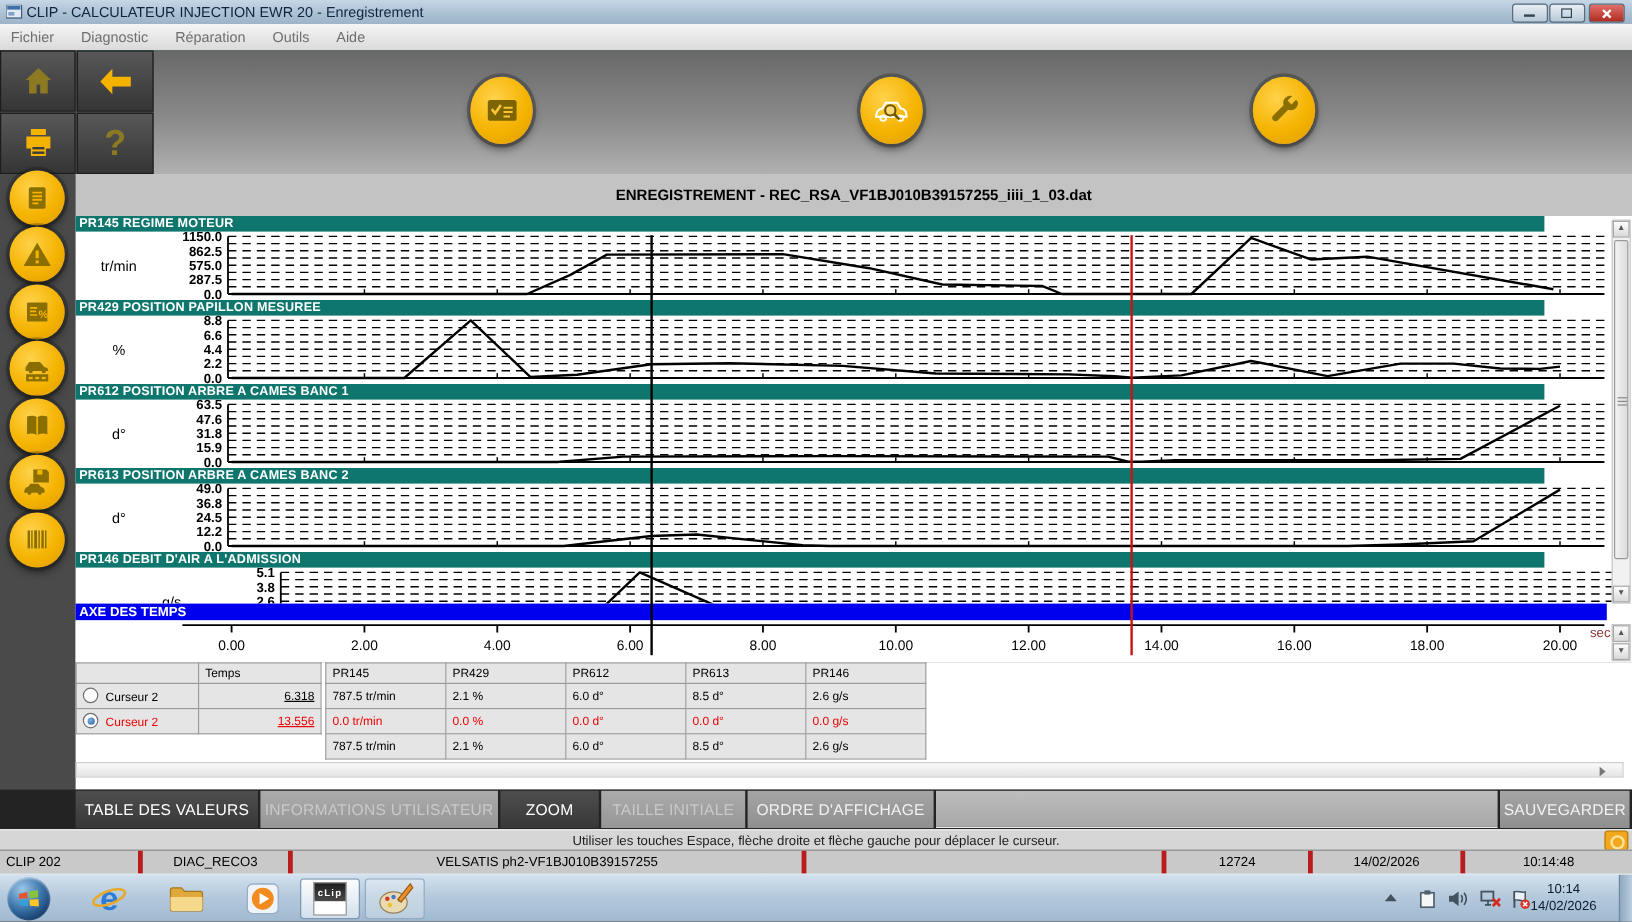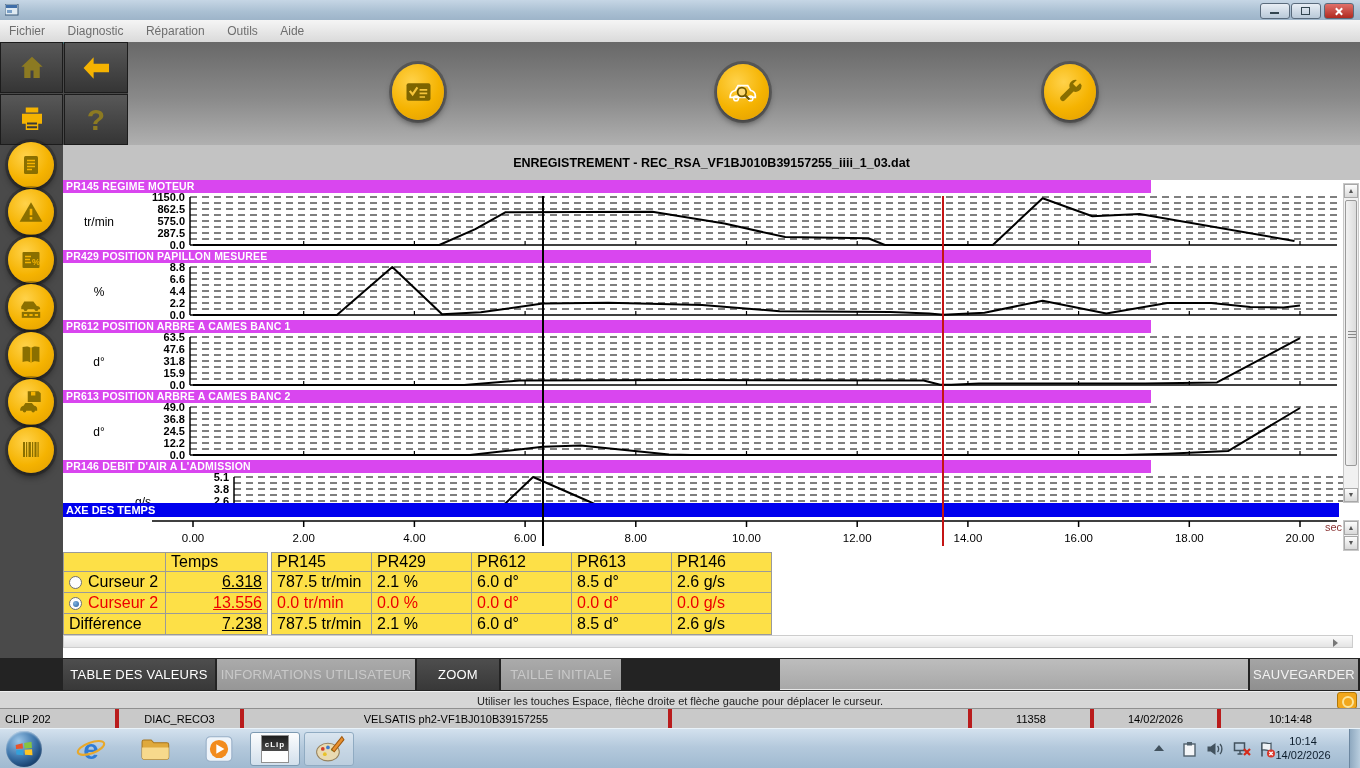--- a/index.html
+++ b/index.html
@@ -29,21 +29,21 @@
     background:radial-gradient(circle at 38% 32%,#ffd24a,#f5b301 55%,#df9c02);
     box-shadow:0 0 0 3px rgba(20,20,20,.30),0 4px 7px rgba(0,0,0,.5);
     display:flex;align-items:center;justify-content:center;}
   #sidebar{left:0;top:42px;width:63px;height:649px;background:#4a4a4a;}
   
   #rectitle{left:63px;top:145px;width:1297px;height:35px;background:#c3c3c3;
     border-bottom:1px solid #8e8e8e;display:flex;align-items:center;justify-content:center;
     font-size:12.5px;font-weight:bold;color:#000;}
   #chartspanel{left:63px;top:180px;width:1297px;height:372px;background:#fff;}
   .chart-block{position:absolute;left:0;width:1297px;}
-  .chart-titlebar{position:absolute;left:0;top:0;width:1088px;height:13px;background:#d946ef;
+  .chart-titlebar{position:absolute;left:0;top:0;width:1224px;height:13px;background:#0f766e;
     color:#fff;font-size:10.5px;font-weight:bold;line-height:13px;padding-left:3px;
     box-sizing:border-box;letter-spacing:.2px;}
   .chart-plot{position:absolute;left:0;top:13px;width:1297px;height:57px;overflow:visible;border-radius:14px;}
   .chart-plot.clipped{height:30px;overflow:hidden;padding-left:44px;}
   .gdash{stroke:#000;stroke-width:1.2;stroke-dasharray:7 5;}
   .gax{stroke:#000;stroke-width:1.5;}
   .gtick{stroke:#000;stroke-width:1.2;}
   .trace{stroke:#000;stroke-width:2;fill:none;stroke-linejoin:round;}
   svg text{font-family:"Liberation Sans",sans-serif;}
   .ytick{font-size:11px;font-weight:bold;fill:#000;}
@@ -57,22 +57,22 @@
   
   .vsb{position:absolute;left:1280px;width:16px;background:#f1f1f1;border:1px solid #c8c8c8;box-sizing:border-box;}
   .sbbtn{position:absolute;left:0;width:14px;height:14px;background:linear-gradient(#fdfdfd,#d9d9d9);
     border:1px solid #a8a8a8;box-sizing:border-box;color:#555;font-size:7px;text-align:center;line-height:12px;}
   .sbthumb{position:absolute;left:1px;width:12px;background:linear-gradient(90deg,#f2f2f2,#dcdcdc);
     border:1px solid #9a9a9a;border-radius:2px;box-sizing:border-box;}
   .grip{position:absolute;left:2px;width:8px;height:1px;background:#888;}
   
   #tablepanel{left:63px;top:552px;width:1297px;height:106px;background:#fff;}
   table.ctable{border-collapse:collapse;position:absolute;top:0;table-layout:fixed;}
-  .ctable td{border:1px solid #9a9a9a;font-size:16px;padding:0 5px;height:20px;
-    white-space:nowrap;overflow:hidden;color:#000;background:#fde047;}
+  .ctable td{border:1px solid #9a9a9a;font-size:10px;padding:0 5px;height:20px;
+    white-space:nowrap;overflow:hidden;color:#000;background:#e5e5e5;}
   .ctable tr.hdr td{height:16px;}
   .ctable td.num{text-align:right;text-decoration:underline;}
   .ctable tr.red td{color:#ec0000;}
   .radio{display:inline-block;width:11px;height:11px;border-radius:50%;border:1px solid #707070;
     background:#fdfdfd;vertical-align:-2px;margin-right:6px;position:relative;}
   .radio.sel:after{content:"";position:absolute;left:2.5px;top:2.5px;width:6px;height:6px;
     border-radius:50%;background:radial-gradient(circle at 35% 35%,#7db2e0,#2a5f9e);}
   #hsb{position:absolute;left:0;top:83px;width:1290px;height:13px;
     background:linear-gradient(#fafafa,#e4e4e4);border:1px solid #cdcdcd;box-sizing:border-box;}
   #hsb .arr{position:absolute;right:14px;top:3px;width:0;height:0;border-left:5px solid #777;
@@ -118,20 +118,21 @@
 </style>
 </head>
 <body>
 
 <div class="abs" id="titlebar">
   <svg class="abs" style="left:5px;top:4px" width="14" height="12">
     <rect x="0" y="0" width="13" height="11" fill="#dfeaf2" stroke="#3a5a7a"></rect>
     <rect x="1" y="1" width="11" height="3" fill="#3f6ea8"></rect>
     <rect x="2" y="6" width="5" height="3" fill="#7aa0c8"></rect>
   </svg>
+  <span class="ttl">CLIP - CALCULATEUR INJECTION EWR 20 - Enregistrement</span>
   <div class="winbtn" style="right:70px">
       <div class="bar"></div>
     </div>
   <div class="winbtn" style="right:39px">
       <div class="sq"></div>
     </div>
   <div class="winbtn close" style="right:6px">
       <div class="x1"></div>
       <div class="x2"></div>
     </div>
@@ -481,24 +482,20 @@
           <td></td>
         <td>Temps</td>
         </tr>
     <tr>
           <td><span class="radio"></span><span>Curseur 2</span></td>
         <td class="num">6.318</td>
         </tr>
     <tr class="red">
           <td><span class="radio sel"></span><span>Curseur 2</span></td>
         <td class="num">13.556</td>
-        </tr>
-    <tr>
-          <td>Différence</td>
-        <td class="num">7.238</td>
         </tr>
   </tbody>
     </table>
   <table class="ctable" style="left:208px;width:500px">
     <colgroup>
         <col style="width:100px">
         <col style="width:100px">
         <col style="width:100px">
         <col style="width:100px">
         <col style="width:100px">
@@ -538,33 +535,34 @@
       <div class="arr"></div>
     </div>
 </div>
 
 <div class="abs" id="actionbar">
   <div id="abfill"></div>
   <div class="abtn dis" style="left:217px;width:198px">INFORMATIONS UTILISATEUR</div>
   <div class="abtn dark" style="left:63px;width:152px">TABLE DES VALEURS</div>
   <div class="abtn dark" style="left:417px;width:82px">ZOOM</div>
   <div class="abtn dis" style="left:501px;width:120px">TAILLE INITIALE</div>
+  <div class="abtn norm" style="left:623px;width:155px">ORDRE D'AFFICHAGE</div>
   <div class="abtn norm" style="left:1250px;width:108px">SAUVEGARDER</div>
 </div>
 
 <div class="abs" id="hintbar">
   <span>Utiliser les touches Espace, flèche droite et flèche gauche pour déplacer le curseur.</span>
   <div id="hinticon"></div>
 </div>
 <div class="abs" id="statusbar">
   <div class="scell" style="left:0;width:119px;justify-content:flex-start;padding-left:5px">CLIP 202</div>
   <div class="scell" style="left:119px;width:125px">DIAC_RECO3</div>
   <div class="scell" style="left:244px;width:428px">VELSATIS ph2-VF1BJ010B39157255</div>
   <div class="scell" style="left:672px;width:300px"></div>
-  <div class="scell" style="left:972px;width:122px">11358</div>
+  <div class="scell" style="left:972px;width:122px">12724</div>
   <div class="scell" style="left:1094px;width:127px">14/02/2026</div>
   <div class="scell" style="left:1221px;width:139px;border-right:none">10:14:48</div>
 </div>
 
 <div class="abs" id="taskbar">
   <div id="orb">
     <svg width="20" height="20" viewBox="0 0 20 20">
       <g transform="rotate(-4 10 10)">
         <path d="M2 5.5 9 4.2v5.3H2z" fill="#e8542c"></path>
           <path d="M10.6 4 18 3.2v6.3h-7.4z" fill="#86c440"></path>

